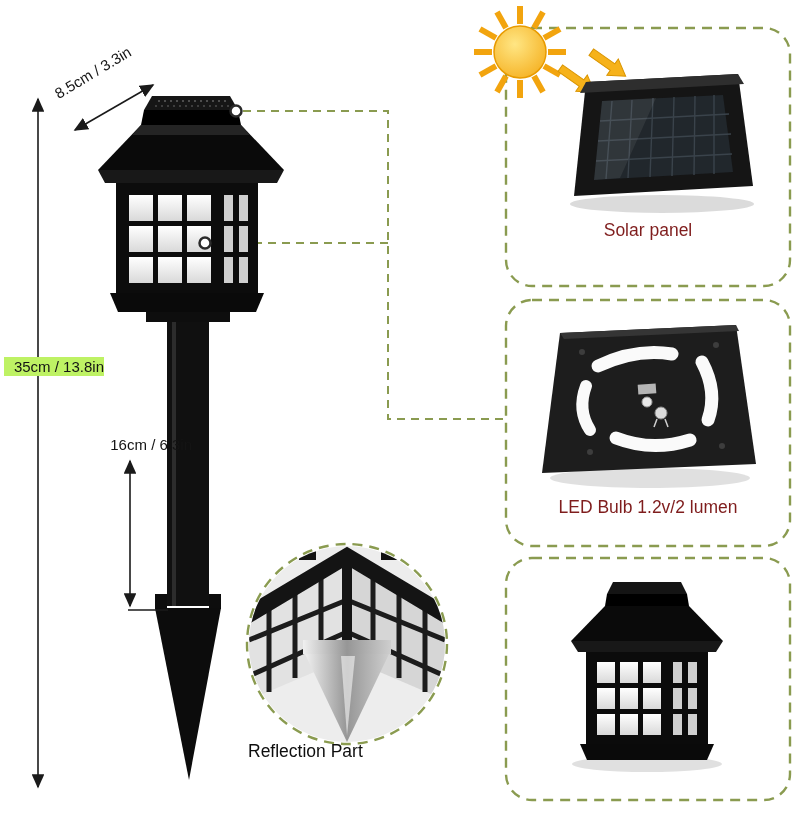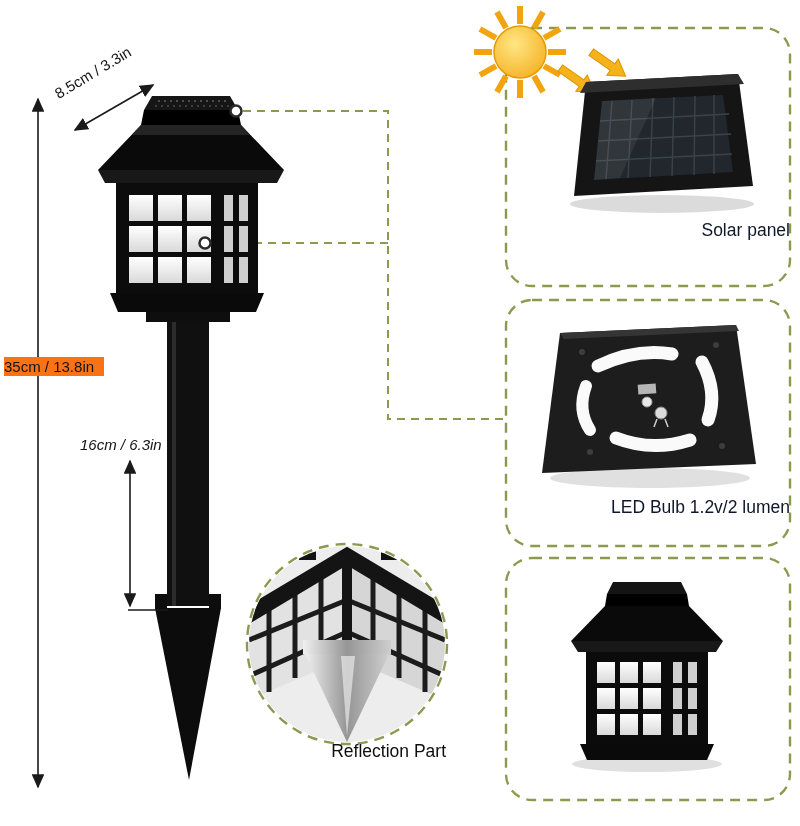--- a/index.html
+++ b/index.html
@@ -2,28 +2,28 @@
 <html><head>
 <meta charset="utf-8">
 <style>
   html,body{margin:0;padding:0;background:#fff;}
   .stage{
     position:relative;width:800px;height:826px;background:#ffffff;
     font-family:"Liberation Sans",sans-serif;overflow:hidden;
   }
   .stage svg{position:absolute;left:0;top:0;}
   .label{position:absolute;color:#141414;font-size:15px;white-space:nowrap;}
-  .dim-total{left:4px;top:357px;width:100px;text-align:left;background:#f97316;padding:1px 0;}
+  .dim-total{left:4px;top:357px;width:100px;text-align:right;background:#bef264;padding:1px 0;}
   .dim-rot{left:56px;top:86px;transform:rotate(-31deg);transform-origin:0 50%;}
-  .dim-stake{left:80px;top:436px;width:112px;text-align:left;font-style:italic;}
-  .callout-text{position:absolute;left:506px;width:284px;text-align:right;color:#0f172a;
+  .dim-stake{left:80px;top:436px;width:112px;text-align:right;}
+  .callout-text{position:absolute;left:506px;width:284px;text-align:center;color:#7f1d1d;
     font-size:17.5px;line-height:1.35;}
   .solar-text{top:219px;}
   .led-text{top:496px;}
-  .reflection-text{position:absolute;left:248px;top:741px;width:198px;text-align:right;
+  .reflection-text{position:absolute;left:248px;top:741px;width:198px;text-align:left;
     color:#0e0e0e;font-size:17.5px;}
 </style>
 </head>
 <body>
 
 <div class="stage">
 
   <svg width="800" height="826" viewBox="0 0 800 826">
     <defs>
       <marker id="arr" markerWidth="10" markerHeight="8" refX="8" refY="4" orient="auto-start-reverse">

